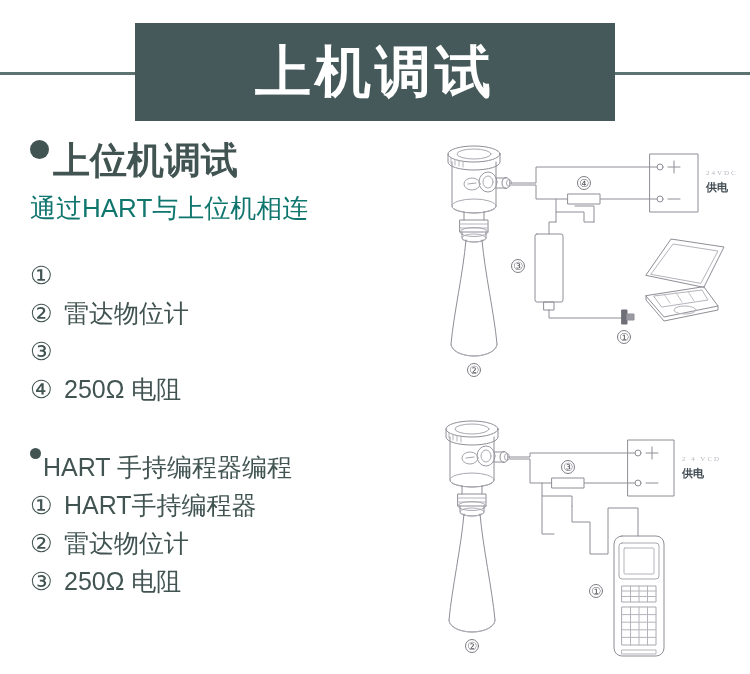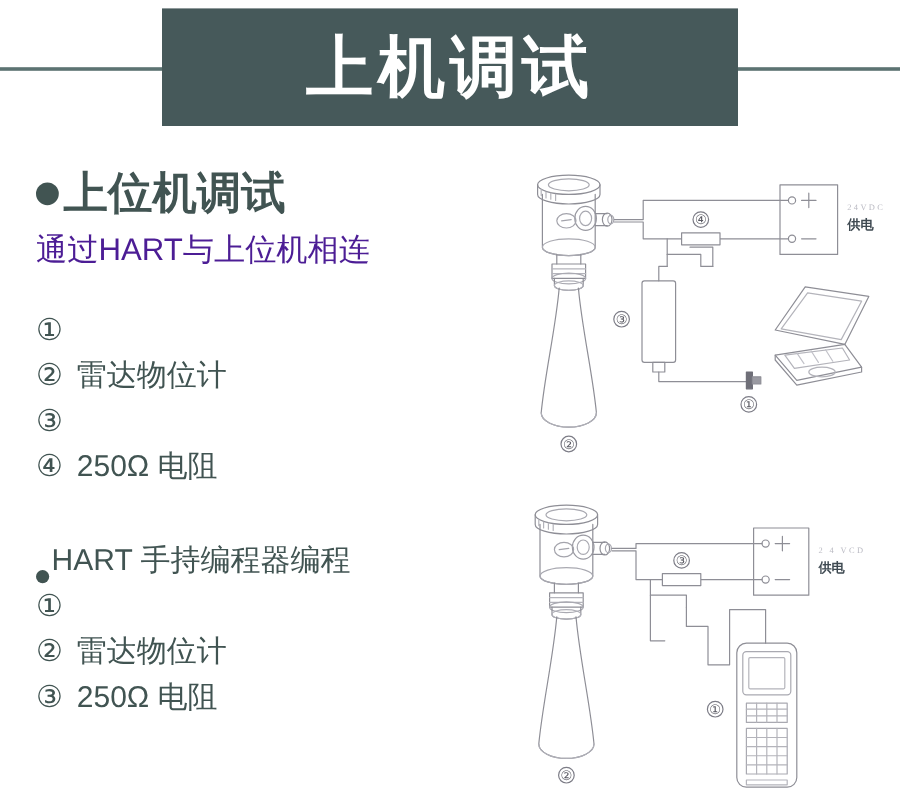--- a/index.html
+++ b/index.html
@@ -5,57 +5,57 @@
   html,body{margin:0;padding:0;}
   body{
     width:750px;height:674px;
     background:#ffffff;
     font-family:"Liberation Sans","DejaVu Sans",sans-serif;
     color:#415452;
     overflow:hidden;
     position:relative;
   }
   
-  .header{position:absolute;left:0;top:0;width:746px;height:112px;}
+  .header{position:absolute;left:0;top:16px;width:746px;height:112px;}
   .hdr-rule{position:absolute;top:56px;height:3px;background:#5c7372;}
   .hdr-rule.left{left:0;width:140px;}
   .hdr-rule.right{left:612px;width:138px;}
   .hdr-banner{
     position:absolute;left:135px;top:7px;width:480px;height:98px;
     background:#46595a;
     display:flex;align-items:center;justify-content:center;
   }
   .hdr-title{
     color:#ffffff;font-size:56px;font-weight:bold;letter-spacing:4px;
     line-height:1;white-space:nowrap;
   }
 
   
   .left-col{position:absolute;left:30px;top:140px;width:400px;}
   .sec-title{
     font-size:37px;font-weight:bold;letter-spacing:0px;
     color:#415452;line-height:1.15;white-space:nowrap;
-    display:flex;align-items:center;
+    display:flex;align-items:flex-start;
   }
   .bullet-dot{
     display:inline-block;width:19px;height:19px;border-radius:50%;
     background:#415452;margin-right:4px;flex:none;
   }
-  .sec-sub{font-size:26px;color:#4c1d95;margin-top:8px;white-space:nowrap;letter-spacing:0px;}
+  .sec-sub{font-size:26px;color:#0f766e;margin-top:8px;white-space:nowrap;letter-spacing:0px;}
 
   .list{margin-top:30px;}
   .list-item{
     font-size:25px;color:#415452;line-height:1.52;white-space:nowrap;
     display:flex;align-items:baseline;
   }
   .num{display:inline-block;min-width:34px;}
 
   .sec2{margin-top:40px;}
   .sec2-head{
-    font-size:25px;color:#415452;white-space:nowrap;display:flex;align-items:flex-end;
+    font-size:25px;color:#415452;white-space:nowrap;display:flex;align-items:flex-start;
     line-height:1.52;
   }
   .bullet-dot-sm{
     display:inline-block;width:11px;height:11px;border-radius:50%;
     background:#415452;margin-right:2px;flex:none;
   }
 
   
   .diagram{position:absolute;}
   #diagram-top{left:432px;top:134px;width:312px;height:252px;}
@@ -106,20 +106,21 @@
   </div>
 
   <div class="sec2">
     <div class="sec2-head">
       <span class="bullet-dot-sm"></span>
       <span>HART 手持编程器编程</span>
     </div>
     <div class="list" style="margin-top:0">
       <div class="list-item">
         <span class="num">①</span>
+        <span>HART手持编程器</span>
       </div>
       <div class="list-item">
         <span class="num">②</span>
         <span>雷达物位计</span>
       </div>
       <div class="list-item">
         <span class="num">③</span>
         <span>250Ω 电阻</span>
       </div>
     </div>

